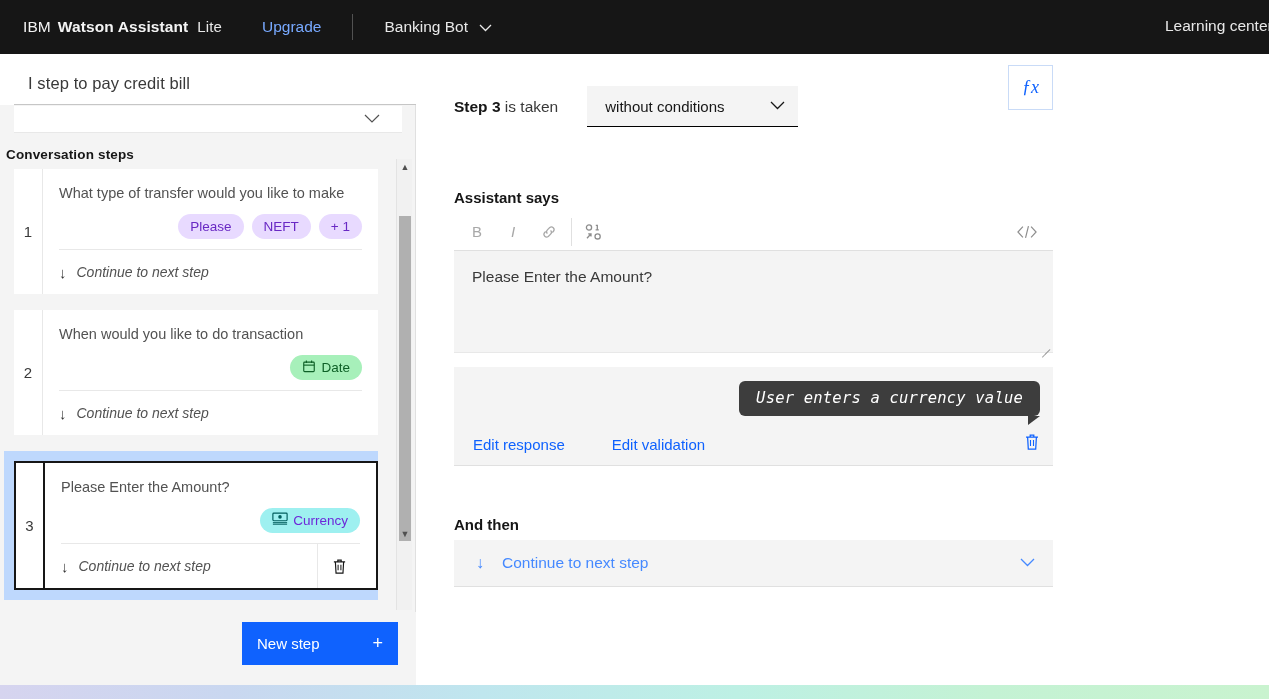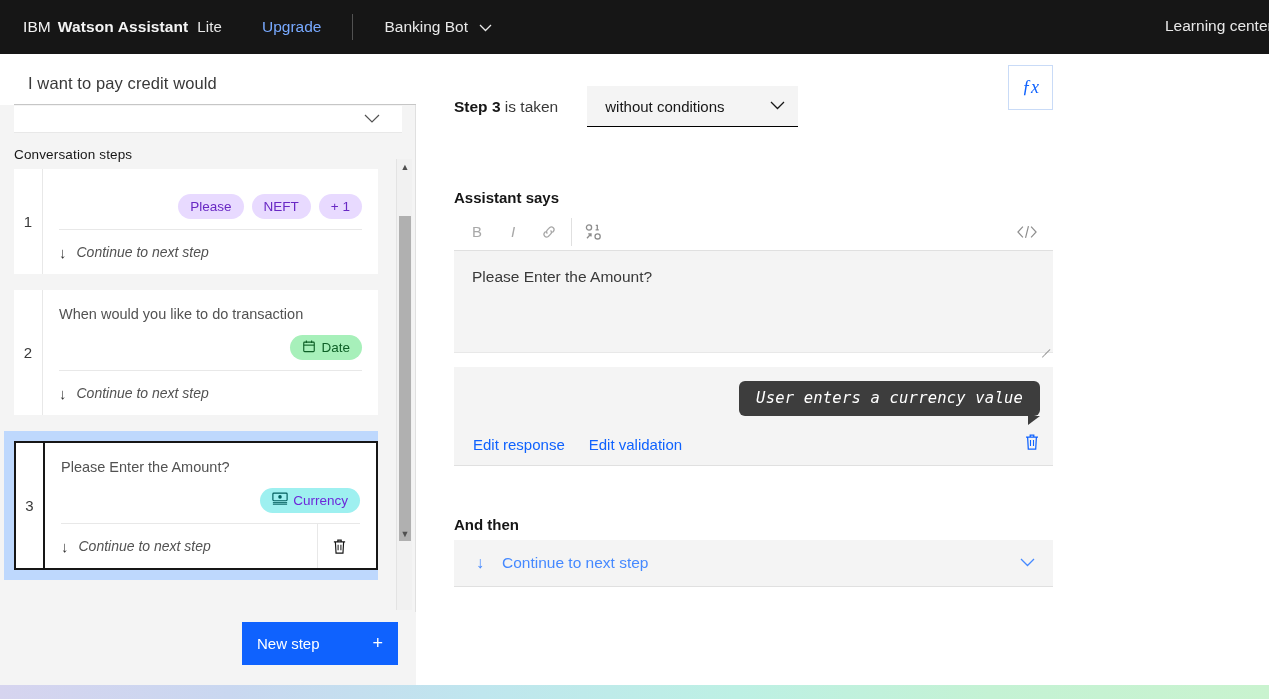--- a/index.html
+++ b/index.html
@@ -66,22 +66,22 @@
 
   .stubcard {
     position: absolute; left: 14px; top: 52px; width: 388px; height: 27px;
     background: #ffffff; border-bottom: 1px solid #e8e8e8;
   }
   .stubcard .chev {
     position: absolute; right: 22px; top: 4px; color: #525252;
   }
 
   .steps-label {
-    position: absolute; left: 14px; top: 93px;
-    font-size: 13.5px; font-weight: 400; color: #161616; letter-spacing: .15px;
+    position: absolute; left: 6px; top: 93px;
+    font-size: 13.5px; font-weight: 700; color: #161616; letter-spacing: .15px;
   }
 
   .steps-scroll {
     position: absolute; left: 14px; top: 115px; width: 374px; height: 439px;
   }
 
   .step {
     position: relative; width: 364px; background: #ffffff;
     display: flex; margin-bottom: 16px;
   }
@@ -243,21 +243,21 @@
     border-left: 12px solid #3d3d3d; border-bottom: 9px solid transparent;
   }
   .action-row {
     position: absolute; left: 0; bottom: 0; width: 599px; height: 42px;
     display: flex; align-items: center;
   }
   .link-btn {
     color: #0f62fe; font-size: 15px; cursor: pointer;
   }
   #edit-response-link { margin-left: 19px; }
-  #edit-validation-link { margin-left: 24px; }
+  #edit-validation-link { margin-left: 47px; }
   .row-trash {
     position: absolute; right: 13px; top: 10px; cursor: pointer; color: #0f62fe;
   }
 
   .and-then-box {
     position: absolute; left: 37px; top: 486px; width: 599px; height: 47px;
     background: #f4f4f4; border-bottom: 1px solid #e0e0e0;
     display: flex; align-items: center; cursor: pointer;
   }
   .and-then-box .dn-arrow { margin-left: 22px; color: #4589ff; font-size: 16px; }
@@ -296,39 +296,40 @@
       </span>
     </div>
     <div class="learning-center">Learning center</div>
   </div>
 
   <div class="workspace">
 
     <div class="left-col">
 
       <div class="page-title-wrap">
-        <div class="page-title">I want to pay credit would</div>
+        <div class="page-title">I step to pay credit bill</div>
         <div class="page-title-rule"></div>
       </div>
 
       <div class="stubcard">
         <span class="chev">
           <svg width="16" height="10" viewBox="0 0 16 10">
               <path d="M1 1l7 7 7-7" stroke="#525252" stroke-width="1.2" fill="none"></path>
             </svg>
         </span>
       </div>
 
       <div class="steps-label">Conversation steps</div>
 
       <div class="steps-scroll">
 
         <div class="step">
           <div class="step-num">1</div>
           <div class="step-body">
+            <div class="step-prompt">What type of transfer would you like to make</div>
             <div class="step-tags">
               <span class="tag purple">Please</span>
               <span class="tag purple">NEFT</span>
               <span class="tag purple">+ 1</span>
             </div>
             <div class="step-rule"></div>
             <div class="step-foot">
               <span class="dn-arrow">↓</span>
               <span class="cont-text">Continue to next step</span>
             </div>

